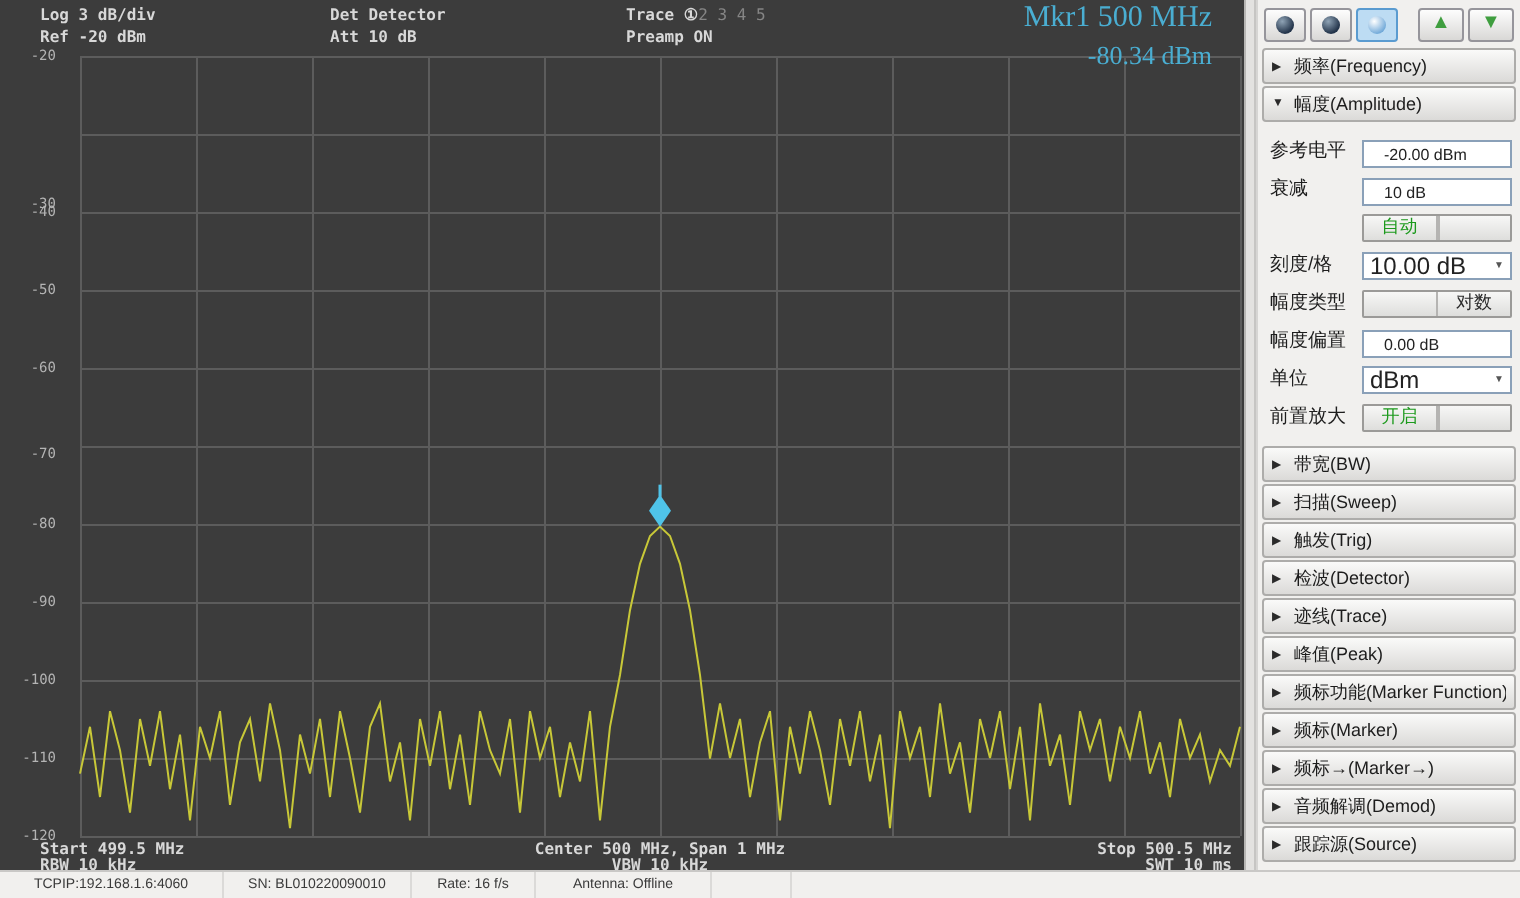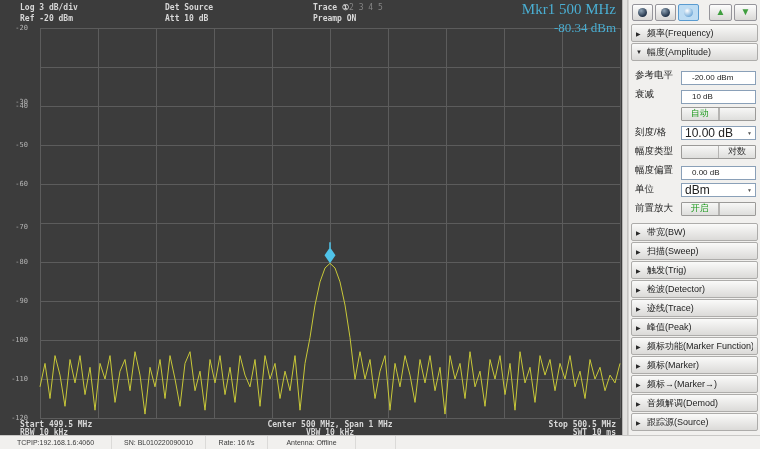--- a/index.html
+++ b/index.html
@@ -8,21 +8,21 @@
   .app { position:relative; width:760px; height:449px; }
 
   
   .plot { position:absolute; left:0; top:0; width:622px; height:435px; background:#3c3c3c; }
   #plot-svg { position:absolute; left:0; top:0; }
   .ann { position:absolute; font-family:"DejaVu Sans Mono", monospace; font-size:8px;
          font-weight:bold; color:#d8d8d8; white-space:nowrap; letter-spacing:0; }
   .ylab { position:absolute; left:0; width:28px; text-align:right;
           font-family:"DejaVu Sans Mono", monospace; font-size:7px; color:#b4b4b4; }
   .trace-dim { color:#858585; font-weight:normal; }
-  .mkr-block { position:absolute; right:6px; top:1px; text-align:right;
+  .mkr-block { position:absolute; right:16px; top:1px; text-align:right;
                font-family:"Liberation Serif", serif; color:#4aaed2; }
   .mkr1 { font-size:15px; }
   .mkr2 { font-size:13px; margin-top:2px; }
   .bcenter { left:40px; width:580px; text-align:center; }
   .bright { right:6px; text-align:right; }
 
   
   .vscroll { position:absolute; left:622px; top:0; width:6px; height:435px;
              background:#e3e2e0; border-left:1px solid #b7b6b4; border-right:1px solid #c6c5c3; }
 
@@ -99,21 +99,21 @@
         <line x1="40" y1="379.5" x2="620" y2="379.5" stroke="#5c5c5c" stroke-width="1"></line>
         <line x1="620.5" y1="28" x2="620.5" y2="418" stroke="#5c5c5c" stroke-width="1"></line>
         <line x1="40" y1="418.5" x2="620" y2="418.5" stroke="#5c5c5c" stroke-width="1"></line>
         <path d="M40.0,386.8L45.0,363.4L50.0,398.5L55.0,355.6L60.0,375.1L65.0,406.3L70.0,359.5L75.0,382.9L80.0,355.6L85.0,394.6L90.0,367.3L95.0,410.2L100.0,363.4L105.0,379.0L110.0,355.6L115.0,402.4L120.0,371.2L125.0,359.5L130.0,390.7L135.0,351.7L140.0,375.1L145.0,414.1L150.0,367.3L155.0,386.8L160.0,359.5L165.0,398.5L170.0,355.6L175.0,379.0L180.0,406.3L185.0,363.4L190.0,351.7L195.0,390.7L200.0,371.2L205.0,410.2L210.0,359.5L215.0,382.9L220.0,355.6L225.0,394.6L230.0,367.3L235.0,402.4L240.0,355.6L245.0,375.1L250.0,386.8L255.0,359.5L260.0,406.3L265.0,355.6L270.0,379.0L275.0,363.4L280.0,398.5L285.0,371.2L290.0,390.7L295.0,355.6L300.0,410.2L305.0,363.4L310.0,337.5L315.0,305.1L320.0,281.9L325.0,268.0L330.0,263.3L335.0,268.0L340.0,281.9L345.0,305.1L350.0,337.5L355.0,379.3L360.0,351.7L365.0,379.0L370.0,359.5L375.0,398.5L380.0,371.2L385.0,355.6L390.0,410.2L395.0,363.4L400.0,386.8L405.0,355.6L410.0,375.1L415.0,402.4L420.0,359.5L425.0,382.9L430.0,355.6L435.0,390.7L440.0,367.3L445.0,414.1L450.0,355.6L455.0,379.0L460.0,363.4L465.0,398.5L470.0,351.7L475.0,386.8L480.0,371.2L485.0,406.3L490.0,359.5L495.0,379.0L500.0,355.6L505.0,394.6L510.0,363.4L515.0,410.2L520.0,351.7L525.0,382.9L530.0,367.3L535.0,402.4L540.0,355.6L545.0,375.1L550.0,359.5L555.0,390.7L560.0,363.4L565.0,379.0L570.0,355.6L575.0,386.8L580.0,371.2L585.0,398.5L590.0,359.5L595.0,379.0L600.0,367.3L605.0,390.7L610.0,375.1L615.0,382.9L620.0,363.4" fill="none" stroke="#c8c838" stroke-width="1"></path>
         <line x1="330" y1="242.32600000000002" x2="330" y2="248.32600000000002" stroke="#4fc3e8" stroke-width="1.5"></line>
         <polygon points="330,247.32600000000002 335.5,255.32600000000002 330,263.326 324.5,255.32600000000002" fill="#4fc3e8"></polygon>
       </svg>
 
     <span class="ann" style="left:20px; top:3px;">Log 3 dB/div</span>
     <span class="ann" style="left:20px; top:14px;">Ref -20 dBm</span>
-    <span class="ann" style="left:165px; top:3px;">Det Source</span>
+    <span class="ann" style="left:165px; top:3px;">Det Detector</span>
     <span class="ann" style="left:165px; top:14px;">Att 10 dB</span>
 
     <span class="ann" style="left:313px; top:3px;"><span>Trace</span> <span>①</span><span class="trace-dim">2 3 4 5</span></span>
     <span class="ann" style="left:313px; top:14px;">Preamp ON</span>
 
     <div class="mkr-block">
       <div class="mkr1">Mkr1 500 MHz</div>
       <div class="mkr2">-80.34 dBm</div>
     </div>
 

